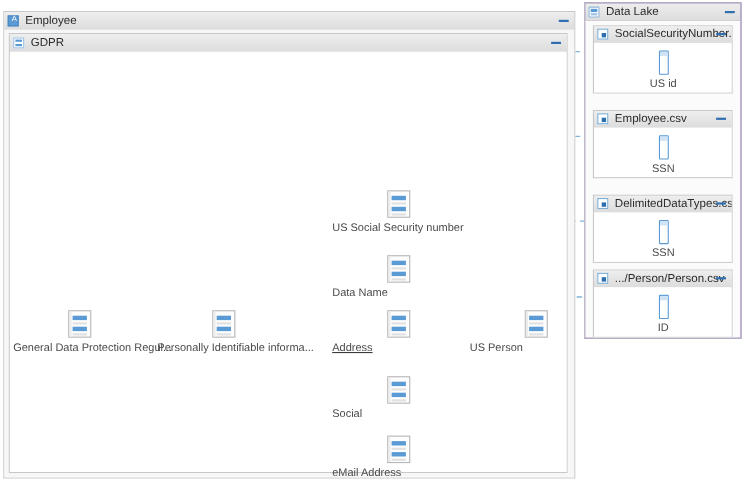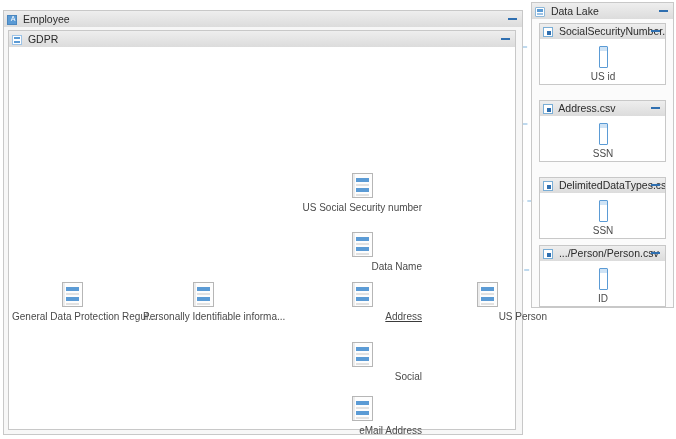--- a/index.html
+++ b/index.html
@@ -54,21 +54,21 @@
   #lake{left:531px;top:2px;width:143px;height:306px;background:#4c1d95;}
   #lake>.panel-body{position:absolute;left:0;top:16px;width:141px;height:288px;background:#fbfbfb;}
 
   
   .csv-card{position:absolute;width:127px;height:62px;border:1px solid #c8c8c8;background:#fff;box-sizing:border-box;}
   .csv-card>.panel-head{height:15px;line-height:15px;}
   .csv-card>.panel-body{position:absolute;left:0;top:15px;width:125px;height:45px;background:#fff;}
   .csv-card .minus{top:6px;}
 
   
-  .node{position:absolute;text-align:right;width:120px;margin-left:-60px;}
+  .node{position:absolute;text-align:left;width:120px;margin-left:-60px;}
   .node .glyph{
     position:relative;width:21px;height:25px;margin:0 auto;
     background:#fdfdfd;border:1px solid #b6b6b6;box-sizing:border-box;
   }
   .node .glyph .b1,.node .glyph .b2{position:absolute;left:3px;height:4px;background:#5b9bd5;width:13px;}
   .node .glyph .b1{top:4px;}
   .node .glyph .b2{top:14px;}
   .node .glyph .g1,.node .glyph .g2{position:absolute;left:3px;height:2px;background:#e1e1e1;width:13px;}
   .node .glyph .g1{top:10px;}
   .node .glyph .g2{top:20px;}
@@ -155,21 +155,21 @@
           <div class="col" style="left:63px;top:7px;">
             <div class="bar"></div>
             <div class="cap">US id</div>
           </div>
         </div>
       </div>
 
       <div class="csv-card" style="left:7px;top:81px;">
         <div class="panel-head">
           <span class="hicon ic-csv"></span>
-          <span class="head-label">Address.csv</span>
+          <span class="head-label">Employee.csv</span>
           <span class="minus"></span>
         </div>
         <div class="panel-body">
           <div class="col" style="left:63px;top:7px;">
             <div class="bar"></div>
             <div class="cap">SSN</div>
           </div>
         </div>
       </div>
 

